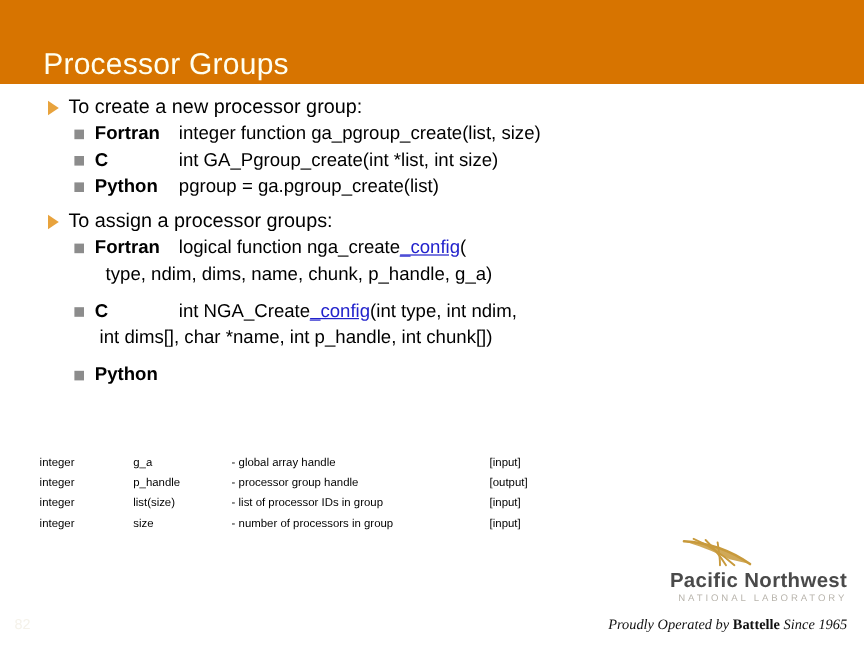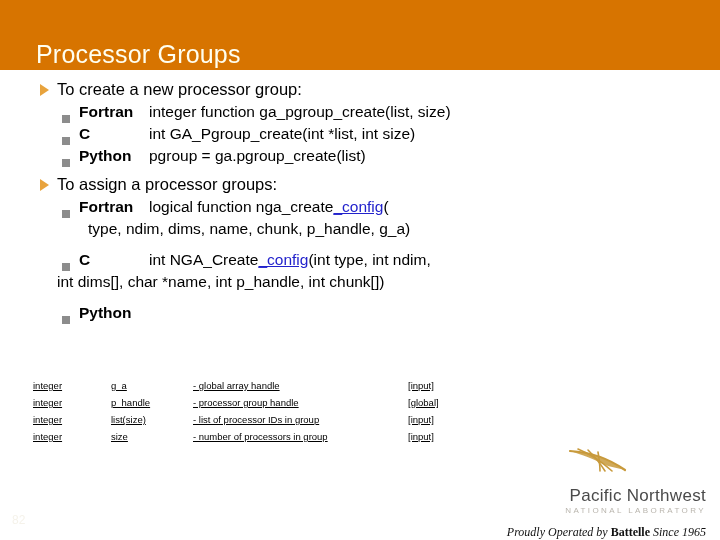--- a/index.html
+++ b/index.html
@@ -60,21 +60,21 @@
   }
   .lvl1-text {
     font-size: 16.5px;
     color: #000000;
     line-height: 22px;
     white-space: nowrap;
   }
 
   .lvl2 {
     display: flex;
-    align-items: flex-end;
+    align-items: flex-start;
     padding-left: 62px;
     margin-bottom: 0px;
   }
   .sq-icon {
     width: 8px;
     height: 8px;
     background: #8c8c8c;
     margin-top: 7px;
     margin-right: 9px;
     flex: 0 0 auto;
@@ -98,39 +98,38 @@
     font-size: 15.5px;
     color: #000000;
     line-height: 22px;
     white-space: nowrap;
   }
   .cont-row {
     padding-left: 62px;
     display: flex;
   }
   .cont-pad-1 { padding-left: 88px; }
-  .cont-pad-2 { padding-left: 57px; }
+  .cont-pad-2 { padding-left: 83px; }
 
   .link {
     color: #2222cc;
     text-decoration: underline;
   }
 
   .gap-sec { height: 9px; }
   .gap-line { height: 6px; }
 
   
   .param-table {
     position: absolute;
     left: 33px;
     top: 380px;
     font-size: 9.5px;
     color: #000000;
     border-collapse: collapse;
-    text-decoration: underline;
   }
   .param-table td {
     padding: 0 0 5px 0;
     vertical-align: top;
     white-space: nowrap;
     line-height: 12px;
   }
   .col-type  { width: 78px; }
   .col-name  { width: 82px; }
   .col-desc  { width: 215px; }
@@ -153,24 +152,24 @@
   }
   .swoosh {
     position: absolute;
     right: 78px;
     top: -4px;
     width: 60px;
     height: 26px;
   }
   .logo-name {
     font-size: 17px;
-    font-weight: normal;
+    font-weight: bold;
     color: #4a4a4a;
     letter-spacing: 0.3px;
-    margin-top: 34px;
+    margin-top: 22px;
     line-height: 19px;
   }
   .logo-sub {
     font-size: 8px;
     color: #b9b5ad;
     letter-spacing: 2.4px;
     line-height: 11px;
   }
   .logo-tag {
     font-family: "Liberation Serif", serif;
@@ -254,21 +253,21 @@
     <tr>
       <td class="col-type">integer</td>
       <td class="col-name">g_a</td>
       <td class="col-desc">- global array handle</td>
       <td class="col-io">[input]</td>
     </tr>
     <tr>
       <td class="col-type">integer</td>
       <td class="col-name">p_handle</td>
       <td class="col-desc">- processor group handle</td>
-      <td class="col-io">[global]</td>
+      <td class="col-io">[output]</td>
     </tr>
     <tr>
       <td class="col-type">integer</td>
       <td class="col-name">list(size)</td>
       <td class="col-desc">- list of processor IDs in group</td>
       <td class="col-io">[input]</td>
     </tr>
     <tr>
       <td class="col-type">integer</td>
       <td class="col-name">size</td>

